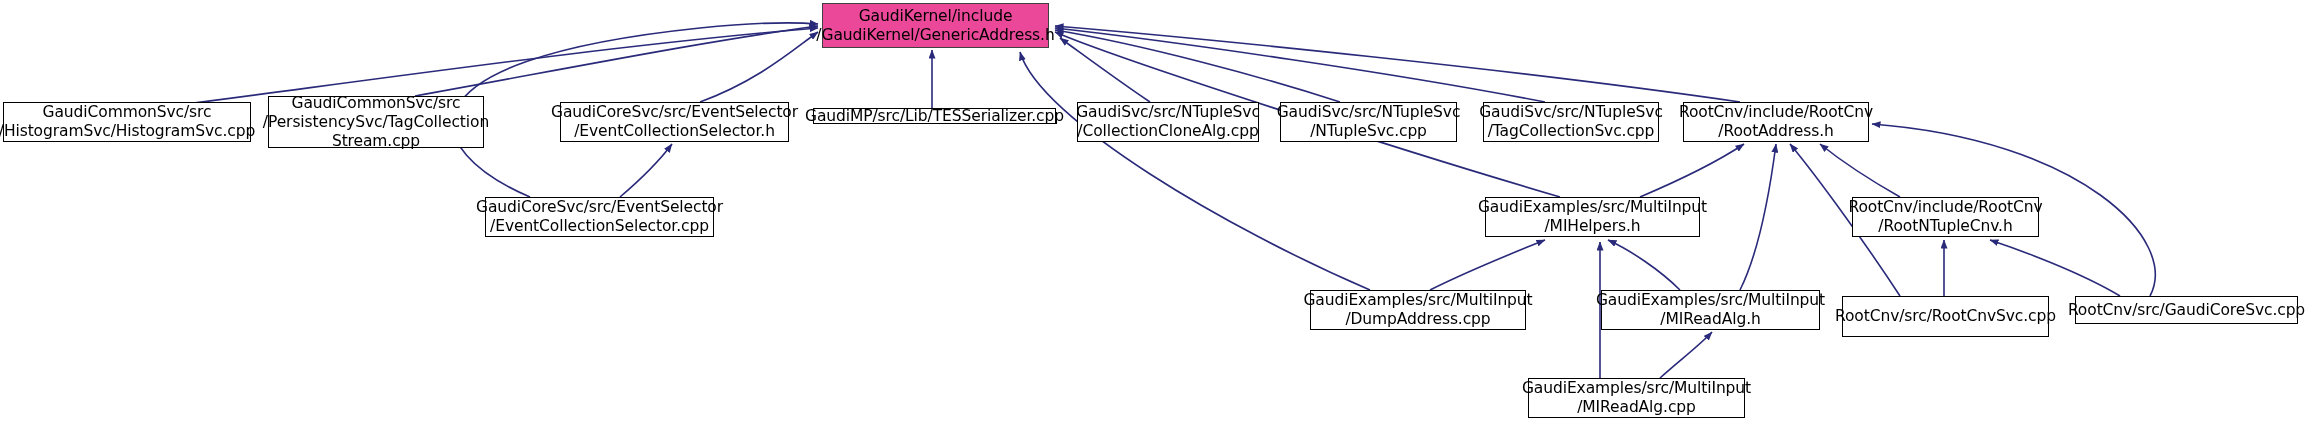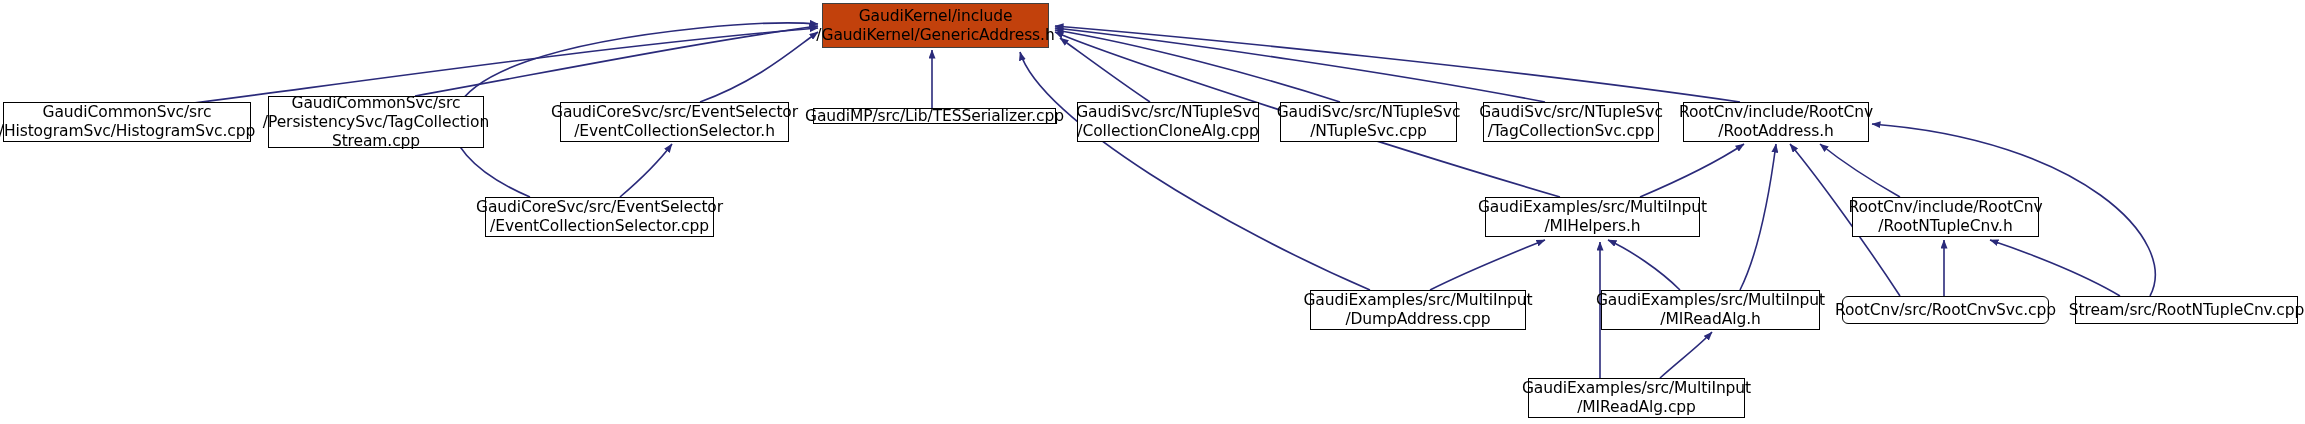--- a/index.html
+++ b/index.html
@@ -34,21 +34,21 @@
     justify-content: center;
     text-align: center;
     font-size: 15.5px;
     line-height: 19px;
     letter-spacing: -0.1px;
     white-space: pre-line;
     padding: 1px 4px;
     z-index: 5;
   }
   .gnode.root {
-    background: #c2410c;
+    background: #ec4899;
     border: 1px solid #404040;
   }
 </style>
 </head>
 <body>
 
 <div id="graph-root">
 
   <svg id="edge-layer" viewBox="0 0 2305 424" width="2305" height="424" xmlns="http://www.w3.org/2000/svg">
     <defs>
@@ -105,19 +105,19 @@
       <div class="gnode" style="left: 485px; top: 197px; width: 229px; height: 40px;">GaudiCoreSvc/src/EventSelector
 /EventCollectionSelector.cpp</div>
       <div class="gnode" style="left: 1485px; top: 197px; width: 215px; height: 40px;">GaudiExamples/src/MultiInput
 /MIHelpers.h</div>
       <div class="gnode" style="left: 1852px; top: 197px; width: 187px; height: 40px;">RootCnv/include/RootCnv
 /RootNTupleCnv.h</div>
       <div class="gnode" style="left: 1310px; top: 290px; width: 216px; height: 40px;">GaudiExamples/src/MultiInput
 /DumpAddress.cpp</div>
       <div class="gnode" style="left: 1601px; top: 290px; width: 219px; height: 40px;">GaudiExamples/src/MultiInput
 /MIReadAlg.h</div>
-      <div class="gnode" style="left: 1842px; top: 296px; width: 207px; height: 28px; border-radius: 6px;">RootCnv/src/RootCnvSvc.cpp</div>
-      <div class="gnode" style="left: 2075px; top: 296px; width: 223px; height: 28px;">Stream/src/RootNTupleCnv.cpp</div>
+      <div class="gnode" style="left: 1842px; top: 296px; width: 207px; height: 41px;">RootCnv/src/RootCnvSvc.cpp</div>
+      <div class="gnode" style="left: 2075px; top: 296px; width: 223px; height: 28px;">RootCnv/src/GaudiCoreSvc.cpp</div>
       <div class="gnode" style="left: 1528px; top: 378px; width: 217px; height: 40px;">GaudiExamples/src/MultiInput
 /MIReadAlg.cpp</div>
     </div>
 
 </div>
 
 </body></html>

